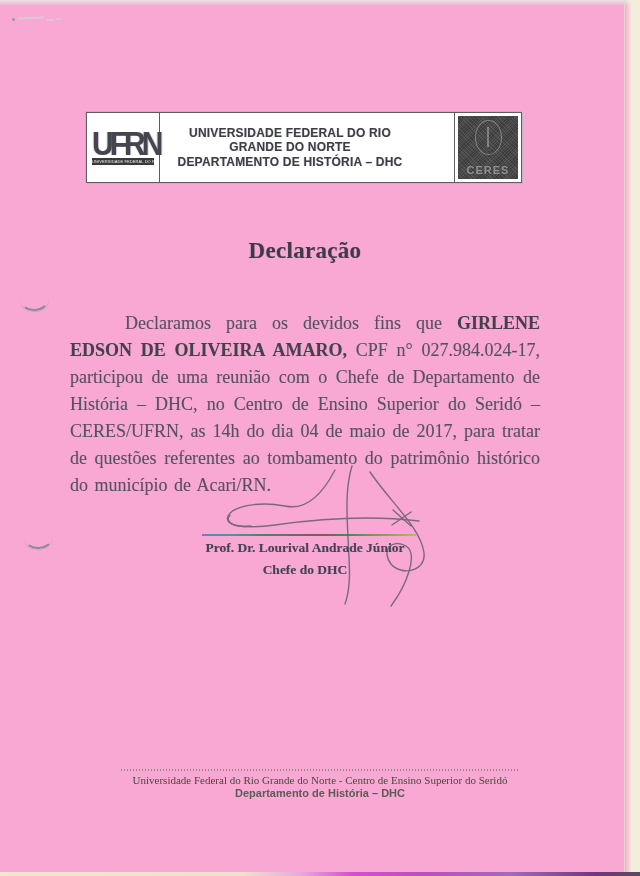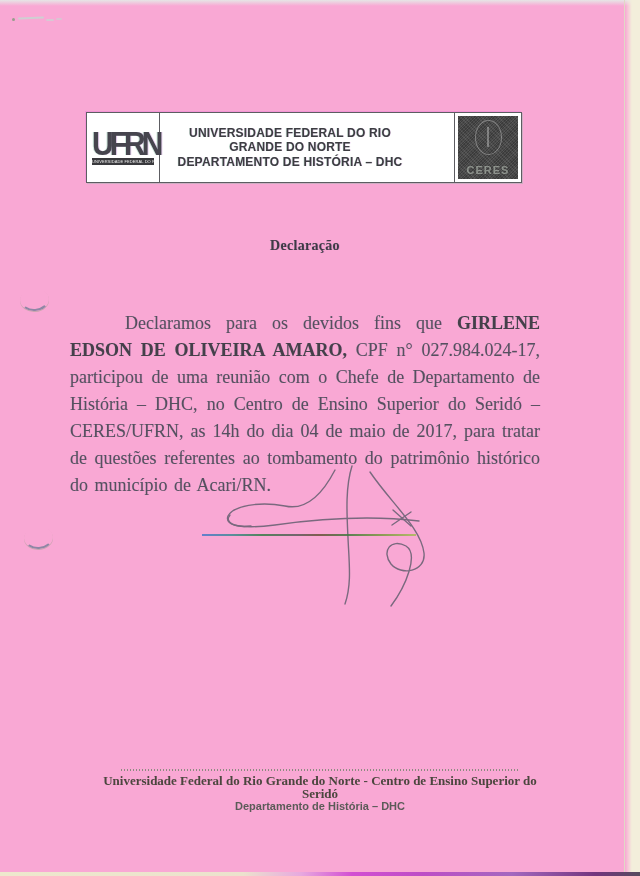--- a/index.html
+++ b/index.html
@@ -59,21 +59,21 @@
   .seal-oval{position:absolute;left:17px;top:4px;width:25px;height:33px;
     border:1px solid rgba(205,205,205,.45);border-radius:50%;}
   .seal-oval:after{content:"";position:absolute;left:11px;top:6px;width:2px;height:20px;
     background:rgba(215,215,215,.4);}
   .seal-label{position:absolute;bottom:3px;left:0;width:100%;text-align:center;
     font-family:"Liberation Sans",sans-serif;font-weight:bold;font-size:11px;
     color:rgba(196,206,194,.55);letter-spacing:1px;}
 
   
   .doc-title{position:absolute;left:70px;top:238px;width:470px;text-align:center;
-    font-size:14px;font-weight:bold;color:#3f3a45;letter-spacing:.3px;
+    font-size:23px;font-weight:bold;color:#3f3a45;letter-spacing:.3px;
     text-shadow:.6px 0 rgba(170,70,190,.25),-.6px 0 rgba(60,160,110,.2);}
   .body-par{position:absolute;left:70px;top:292px;width:470px;
     font-size:18px;line-height:27px;text-align:justify;text-indent:55px;
     word-spacing:2px;color:#56505f;
     text-shadow:.5px 0 rgba(170,70,190,.18),-.5px 0 rgba(60,160,110,.18);}
   .body-par b{color:#45404a;}
   .date-line{position:absolute;left:70px;top:455px;width:460px;text-align:right;
     font-size:13px;color:#56505f;}
 
   
@@ -84,21 +84,21 @@
   .sig-block{position:absolute;left:130px;top:540px;width:350px;text-align:center;
     font-weight:bold;color:#474253;
     text-shadow:.5px 0 rgba(170,70,190,.2),-.5px 0 rgba(60,160,110,.2);}
   .sig-name{font-size:13.5px;line-height:15px;}
   .sig-role{font-size:13.5px;line-height:15px;margin-top:7px;}
 
   
   .footer{position:absolute;left:90px;top:769px;width:460px;text-align:center;}
   .dotline{width:398px;height:2px;margin:0 auto 3px auto;
     background-image:repeating-linear-gradient(90deg,#8c8c80 0 1px,transparent 1px 3px);}
-  .f1{font-size:13px;font-weight:bold;color:#4b463e;line-height:13px;}
+  .f1{font-size:11px;font-weight:normal;color:#4b463e;line-height:13px;}
   .f2{font-family:"Liberation Sans",sans-serif;font-size:11px;font-weight:bold;
     color:#5b5b58;line-height:13px;}
   .f3{font-size:10.5px;color:#55584a;line-height:12px;}
 </style>
 </head>
 <body>
 
 <div class="page">
 
   <div class="edge-top"></div>
@@ -141,20 +141,24 @@
     <g stroke="#645f70" stroke-width="1.4" stroke-linecap="round" opacity="0.85">
       <path d="M157,8 C150,30 152,58 153,80 C154,104 157,126 150,146"></path>
       <path d="M140,12 C128,35 112,53 90,48 C64,43 38,48 33,58 C29,68 48,71 80,67 C130,60 182,58 224,63"></path>
       <path d="M35,57 C29,64 39,70 56,68"></path>
       <path d="M175,14 C196,45 226,70 229,95 C231,114 206,118 196,106 C186,93 196,80 211,88 C224,96 211,128 196,148"></path>
       <path d="M198,52 L216,68 M216,54 L197,67"></path>
     </g>
   </svg>
   <div class="sig-line"></div>
 
+  <div class="sig-block">
+    <div class="sig-name">Prof. Dr. Lourival Andrade Júnior</div>
+    <div class="sig-role">Chefe do DHC</div>
+  </div>
 
   <div class="footer">
     <div class="dotline"></div>
     <div class="f1">Universidade Federal do Rio Grande do Norte - Centro de Ensino Superior do Seridó</div>
     <div class="f2">Departamento de História – DHC</div>
   </div>
 
 </div>
 
 </body></html>

